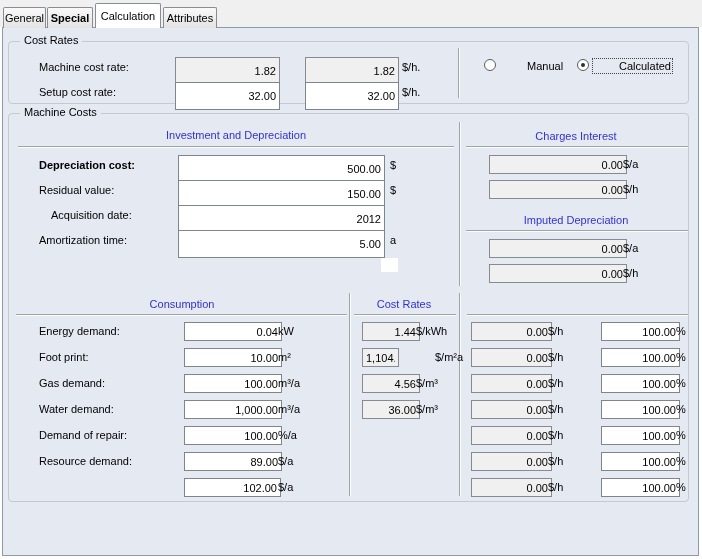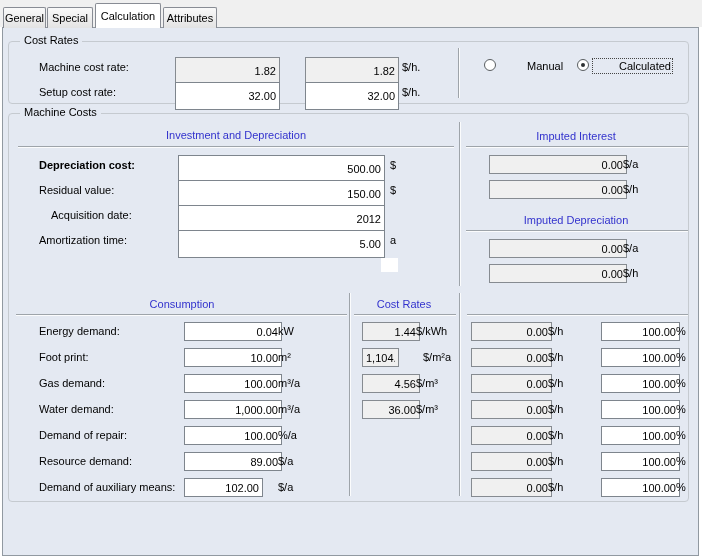--- a/index.html
+++ b/index.html
@@ -29,21 +29,21 @@
   .focusdotted{outline:1px dotted #444;outline-offset:1px;}
   .whitebox{position:absolute;background:#fff;}
 </style>
 </head>
 <body>
 
 <div class="screen">
 
   <div class="topbar"></div>
   <div class="tab" style="left:3px;top:7px;width:43px;">General</div>
-  <div class="tab" style="left:47px;top:7px;width:46px;">Special</div>
+  <div class="tab" style="left:47px;top:7px;width:46px;font-weight:bold;">Special</div>
   <div class="tab active" style="left:95px;top:3px;width:66px;">Calculation</div>
   <div class="tab" style="left:163px;top:7px;width:54px;">Attributes</div>
 
   <div class="panel"></div>
 
   <div class="groupbox" style="left:8px;top:41px;width:681px;height:63px;"></div>
   <div class="grouplabel" style="left:20px;top:34px;">Cost Rates</div>
 
   <div class="lbl" style="left:14px;top:61px;">Machine cost rate:</div>
   <input class="fld dis" style="left: 175px; top: 57px; width: 105px;" readonly="" value="1.82">
@@ -82,21 +82,21 @@
   <input class="fld" style="left: 178px; top: 205px; width: 207px;" value="2012">
   <div class="unit" style="left:390px;top:209px;"></div>
 
   <div class="lbl" style="left:14px;top:234px;">Amortization time:</div>
   <input class="fld" style="left: 178px; top: 230px; width: 207px;" value="5.00">
   <div class="unit" style="left:390px;top:234px;">a</div>
 
   <div class="vetch" style="left:459px;top:122px;height:164px;"></div>
   <div class="whitebox" style="left:381px;top:258px;width:17px;height:14px;"></div>
 
-  <div class="bluehead" style="left:462px;top:130px;width:228px;">Imputed Interest</div>
+  <div class="bluehead" style="left:462px;top:130px;width:228px;">Charges Interest</div>
   <div class="etch" style="left:466px;top:146px;width:222px;"></div>
   <input class="fld h19 dis" style="left: 481px; top: 155px; width: 138px;" readonly="" value="0.00">
   <div class="unit" style="left:623px;top:158px;">$/a</div>
   <input class="fld h19 dis" style="left: 481px; top: 180px; width: 138px;" readonly="" value="0.00">
   <div class="unit" style="left:623px;top:183px;">$/h</div>
 
   <div class="bluehead" style="left:462px;top:214px;width:228px;">Imputed Depreciation</div>
   <div class="etch" style="left:466px;top:230px;width:222px;"></div>
   <input class="fld h19 dis" style="left: 481px; top: 239px; width: 138px;" readonly="" value="0.00">
   <div class="unit" style="left:623px;top:242px;">$/a</div>
@@ -126,31 +126,30 @@
   <div class="unit" style="left:278px;top:403px;">m³/a</div>
 
   <div class="lbl" style="left:14px;top:429px;">Demand of repair:</div>
   <input class="fld h19" style="left: 176px; top: 426px; width: 98px;" value="100.00">
   <div class="unit" style="left:278px;top:429px;">%/a</div>
 
   <div class="lbl" style="left:14px;top:455px;">Resource demand:</div>
   <input class="fld h19" style="left: 176px; top: 452px; width: 98px;" value="89.00">
   <div class="unit" style="left:278px;top:455px;">$/a</div>
 
-  <div class="lbl" style="left:14px;top:481px;">Demand of auxiliary means:</div>
-  <input class="fld h19" style="left: 176px; top: 478px; width: 79px;" value="102.00">
+  <input class="fld h19" style="left: 176px; top: 478px; width: 97px;" value="102.00">
   <div class="unit" style="left:278px;top:481px;">$/a</div>
 
   <div class="bluehead" style="left:350px;top:298px;width:108px;">Cost Rates</div>
   <div class="etch" style="left:354px;top:314px;width:102px;"></div>
 
   <input class="fld h19 dis" style="left: 354px; top: 322px; width: 58px;" readonly="" value="1.44">
   <div class="unit" style="left:416px;top:325px;">$/kWh</div>
   <input class="fld h19 dis" style="left: 354px; top: 348px; width: 37px;" readonly="" value="1,104.00">
-  <div class="unit" style="left:404px;top:351px;padding-left:19px;">$/m²a</div>
+  <div class="unit" style="left:416px;top:351px;padding-left:19px;">$/m²a</div>
   <input class="fld h19 dis" style="left: 354px; top: 374px; width: 58px;" readonly="" value="4.56">
   <div class="unit" style="left:416px;top:377px;">$/m³</div>
   <input class="fld h19 dis" style="left: 354px; top: 400px; width: 58px;" readonly="" value="36.00">
   <div class="unit" style="left:416px;top:403px;">$/m³</div>
 
   <div class="etch" style="left:467px;top:314px;width:221px;"></div>
 
   <input class="fld h19 dis" style="left: 463px; top: 322px; width: 81px;" readonly="" value="0.00">
   <div class="unit" style="left:548px;top:325px;">$/h</div>
   <input class="fld h19" style="left: 593px; top: 322px; width: 79px;" value="100.00">

